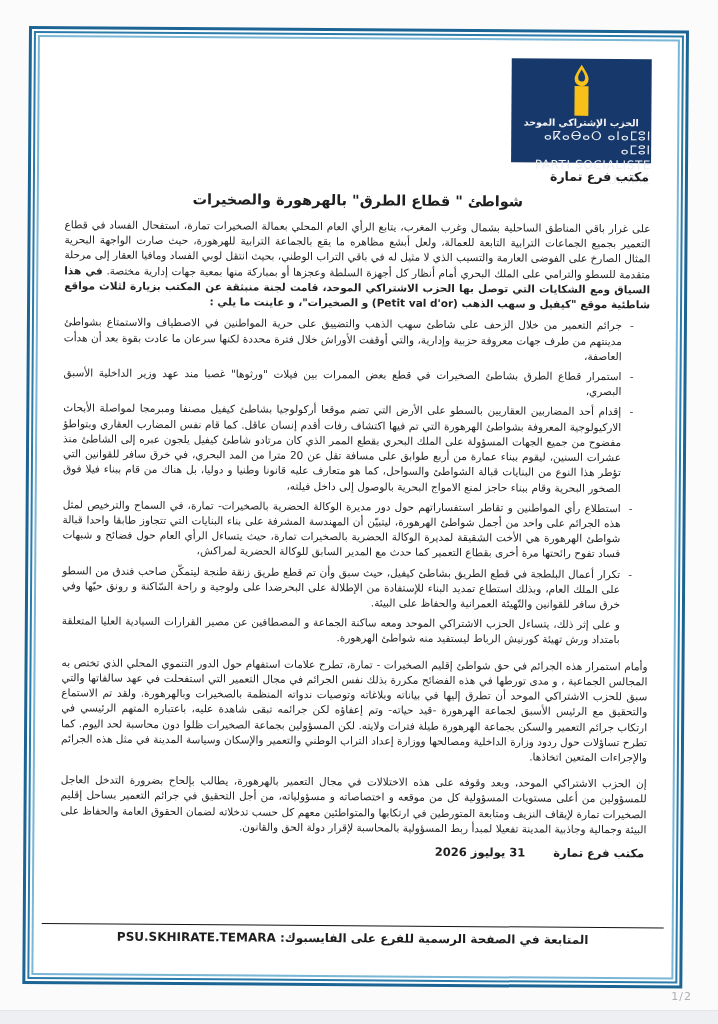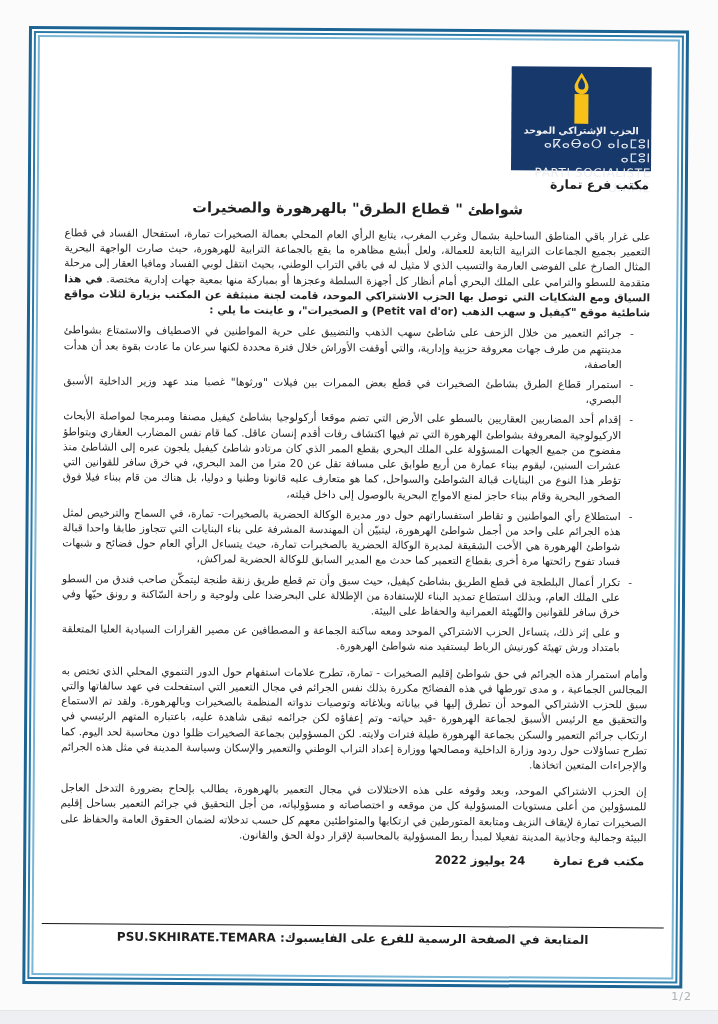--- a/index.html
+++ b/index.html
@@ -32,21 +32,21 @@
   .b2{ width:100%; height:100%; border:2px solid #2b7cab; padding:2px; }
   .b3{ width:100%; height:100%; border:2px solid #7ab6d6; position:relative; overflow:hidden; }
   .content{
     position:absolute; inset:0; padding:18px 26px 10px;
     direction:rtl;
   }
 
   
   .logo{
     width:140px; height:104px; background:#17386a;
-    margin:8px 0 6px auto;
+    margin:0 0 6px auto;
     display:flex; flex-direction:column; align-items:center;
     padding-top:5px;
   }
   .logo svg{ display:block; }
   .logo-ar{ color:#f4f4f6; font-size:9.5px; font-weight:bold; line-height:1.15; margin-top:2px; }
   .logo-tf{ color:#eceef2; font-size:12px; letter-spacing:1px; line-height:1.2; }
   .logo-fr{ color:#eceef2; font-size:12px; letter-spacing:0.6px; line-height:1.3; }
 
   
   .office{ font-weight:bold; font-size:12.5px; text-align:right; margin:2px 2px 0 0; }
@@ -135,21 +135,21 @@
             </div>
           </div>
 
           <div class="aftermath">و على إثر ذلك، يتساءل الحزب الاشتراكي الموحد ومعه ساكنة الجماعة و المصطافين عن مصير القرارات السيادية العليا المتعلقة بامتداد ورش تهيئة كورنيش الرباط ليستفيد منه شواطئ الهرهورة.</div>
 
           <div class="para">وأمام استمرار هذه الجرائم في حق شواطئ إقليم الصخيرات - تمارة، تطرح علامات استفهام حول الدور التنموي المحلي الذي تختص به المجالس الجماعية ، و مدى تورطها في هذه الفضائح مكررة بذلك نفس الجرائم في مجال التعمير التي استفحلت في عهد سالفاتها والتي سبق للحزب الاشتراكي الموحد أن تطرق إليها في بياناته وبلاغاته وتوصيات ندواته المنظمة بالصخيرات وبالهرهورة. ولقد تم الاستماع والتحقيق مع الرئيس الأسبق لجماعة الهرهورة -قيد حياته- وتم إعفاؤه لكن جرائمه تبقى شاهدة عليه، باعتباره المتهم الرئيسي في ارتكاب جرائم التعمير والسكن بجماعة الهرهورة طيلة فترات ولايته. لكن المسؤولين بجماعة الصخيرات ظلوا دون محاسبة لحد اليوم. كما تطرح تساؤلات حول ردود وزارة الداخلية ومصالحها ووزارة إعداد التراب الوطني والتعمير والإسكان وسياسة المدينة في مثل هذه الجرائم والإجراءات المتعين اتخاذها.</div>
           <div class="para">إن الحزب الاشتراكي الموحد، وبعد وقوفه على هذه الاختلالات في مجال التعمير بالهرهورة، يطالب بإلحاح بضرورة التدخل العاجل للمسؤولين من أعلى مستويات المسؤولية كل من موقعه و اختصاصاته و مسؤولياته، من أجل التحقيق في جرائم التعمير بساحل إقليم الصخيرات تمارة لإيقاف النزيف ومتابعة المتورطين في ارتكابها والمتواطئين معهم كل حسب تدخلاته لضمان الحقوق العامة والحفاظ على البيئة وجمالية وجاذبية المدينة تفعيلا لمبدأ ربط المسؤولية بالمحاسبة لإقرار دولة الحق والقانون.</div>
 
           <div class="sigline">
             <span>مكتب فرع تمارة</span>
-            <span>24 يوليوز 2022</span>
+            <span>31 يوليوز 2026</span>
           </div>
 
           <div class="footer">
             <div class="rule"></div>
             <div class="note">المتابعة في الصفحة الرسمية للفرع على الفايسبوك: PSU.SKHIRATE.TEMARA</div>
           </div>
 
         </div>
       </div>
     </div>

